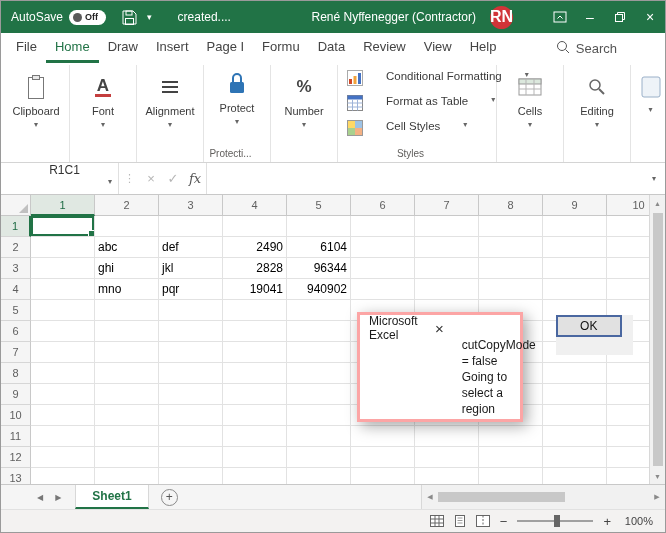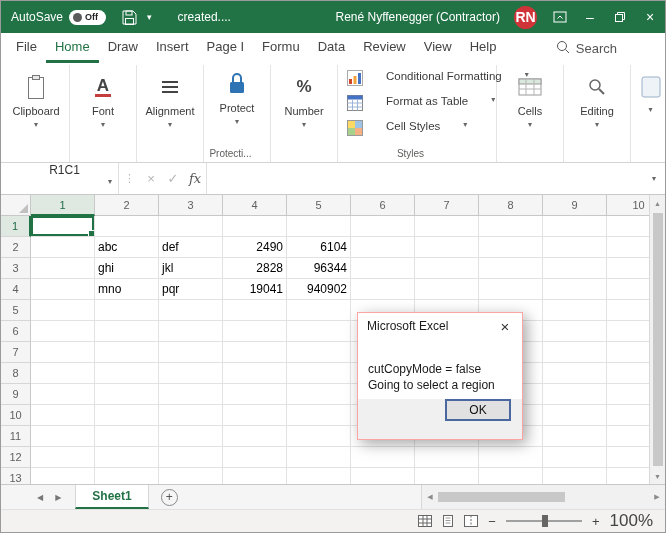--- a/index.html
+++ b/index.html
@@ -13,21 +13,21 @@
   .titlebar{flex:0 0 32px;background:var(--green);color:#fff;display:flex;align-items:center;padding-left:10px;}
   .autosave{display:flex;align-items:center;gap:6px;font-size:12px;}
   .as-pill{width:37px;height:15px;background:#fff;border-radius:8px;display:flex;align-items:center;gap:3px;padding:0 4px;}
   .as-knob{width:9px;height:9px;border-radius:50%;background:#5a5a5a;}
   .as-state{font-size:9px;color:#222;font-weight:bold;}
   .tb-save{margin-left:16px;display:flex;align-items:center;}
   .tb-caret{margin-left:10px;font-size:9px;}
   .tb-file{margin-left:26px;font-size:12px;white-space:nowrap;}
   .tb-user{margin-left:auto;font-size:12px;margin-right:14px;white-space:nowrap;}
   .avatar{width:23px;height:23px;border-radius:50%;background:var(--red);display:flex;align-items:center;
-          justify-content:center;font-size:14px;font-weight:bold;margin-right:8px;flex:0 0 23px;}
+          justify-content:center;font-size:16px;font-weight:bold;margin-right:32px;flex:0 0 23px;}
   .wincontrols{display:flex;height:100%;}
   .wc{width:30px;height:100%;display:flex;align-items:center;justify-content:center;font-size:14px;}
 
   
   .tabrow{flex:0 0 30px;background:#fff;display:flex;align-items:stretch;padding-left:6px;font-size:13px;color:#444;}
   .tab{padding:0 9px;display:flex;align-items:center;border-bottom:3px solid transparent;white-space:nowrap;}
   .tab.active{color:var(--green);border-bottom-color:var(--green);}
   .search{margin-left:auto;display:flex;align-items:center;gap:6px;color:#555;padding:0 8px;margin-right:40px;}
 
   
@@ -82,22 +82,22 @@
   .cell.selected{box-shadow:inset 0 0 0 2px var(--green);position:relative;}
   .cell.selected::after{content:"";position:absolute;width:5px;height:5px;background:var(--green);right:-1px;bottom:-1px;border:1px solid #fff;}
 
   
   .vscroll{position:absolute;top:0;right:0;bottom:0;width:16px;background:#f1f1f1;border-left:1px solid #d8d8d8;
            display:flex;flex-direction:column;align-items:center;}
   .varr{height:16px;width:100%;display:flex;align-items:center;justify-content:center;font-size:7px;color:#8a8a8a;}
   .vthumb{width:10px;flex:1;background:#c8c8c8;margin:2px 0;}
 
   
-  .dialog{position:absolute;left:356px;top:117px;width:166px;height:128px;background:#fff;border:1px solid #fca5a5;
-          box-shadow:4px 4px 14px rgba(0,0,0,0.35);display:flex;flex-direction:column;z-index:10;}
+  .dialog{position:absolute;left:356px;top:117px;width:166px;height:110px;background:#fff;border:3px solid #fca5a5;
+          box-shadow:4px 4px 14px rgba(0,0,0,0.35);display:flex;z-index:10;}
   .dtitle{height:26px;display:flex;align-items:center;padding-left:9px;font-size:12px;color:#1a1a1a;}
   .dclose{margin-left:auto;width:34px;height:100%;display:flex;align-items:center;justify-content:center;font-size:15px;color:#333;}
   .dbody{flex:1;padding:22px 20px 0 10px;font-size:12px;color:#1a1a1a;line-height:16px;}
   .dbtns{height:40px;background:#f0f0f0;display:flex;justify-content:flex-end;padding-right:11px;}
   .okbtn{width:66px;height:22px;background:#e1e1e1;border:2px solid #4a67a0;font-size:12px;color:#111;
          font-family:"Liberation Sans","DejaVu Sans",sans-serif;}
 
   
   .sheetbar{flex:0 0 25px;background:#f5f5f5;border-top:1px solid #c8c8c8;display:flex;align-items:stretch;font-size:12px;color:#555;}
   .snav{display:flex;align-items:center;gap:12px;padding:0 14px 0 36px;font-size:8px;color:#777;}
@@ -113,21 +113,21 @@
   
   .statusbar{flex:0 0 23px;background:#f3f2f1;border-top:1px solid #e1e1e1;display:flex;align-items:center;
              justify-content:flex-end;gap:10px;padding-right:12px;color:#605e5c;}
   .sb-icons{display:flex;gap:9px;align-items:center;}
   .sbi{display:flex;align-items:center;justify-content:center;}
   .zoomsym{font-size:13px;color:#444;line-height:1;}
   .zslider{width:76px;height:14px;position:relative;}
   .zslider::before{content:"";position:absolute;left:0;right:0;top:6px;height:2px;background:#a0a0a0;}
   .ztick{position:absolute;left:50%;top:3px;width:1px;height:8px;background:#8a8a8a;}
   .zthumb{position:absolute;left:48%;top:1px;width:6px;height:12px;background:#666;}
-  .zoomtext{font-size:17px;color:#444;min-width:32px;text-align:right;}
+  .zoomtext{font-size:11px;color:#444;min-width:32px;text-align:right;}
 </style>
 </head>
 <body>
 
 <div class="app">
 
   <div class="titlebar">
     <div class="autosave">
       <span>AutoSave</span>
       <span class="as-pill">

